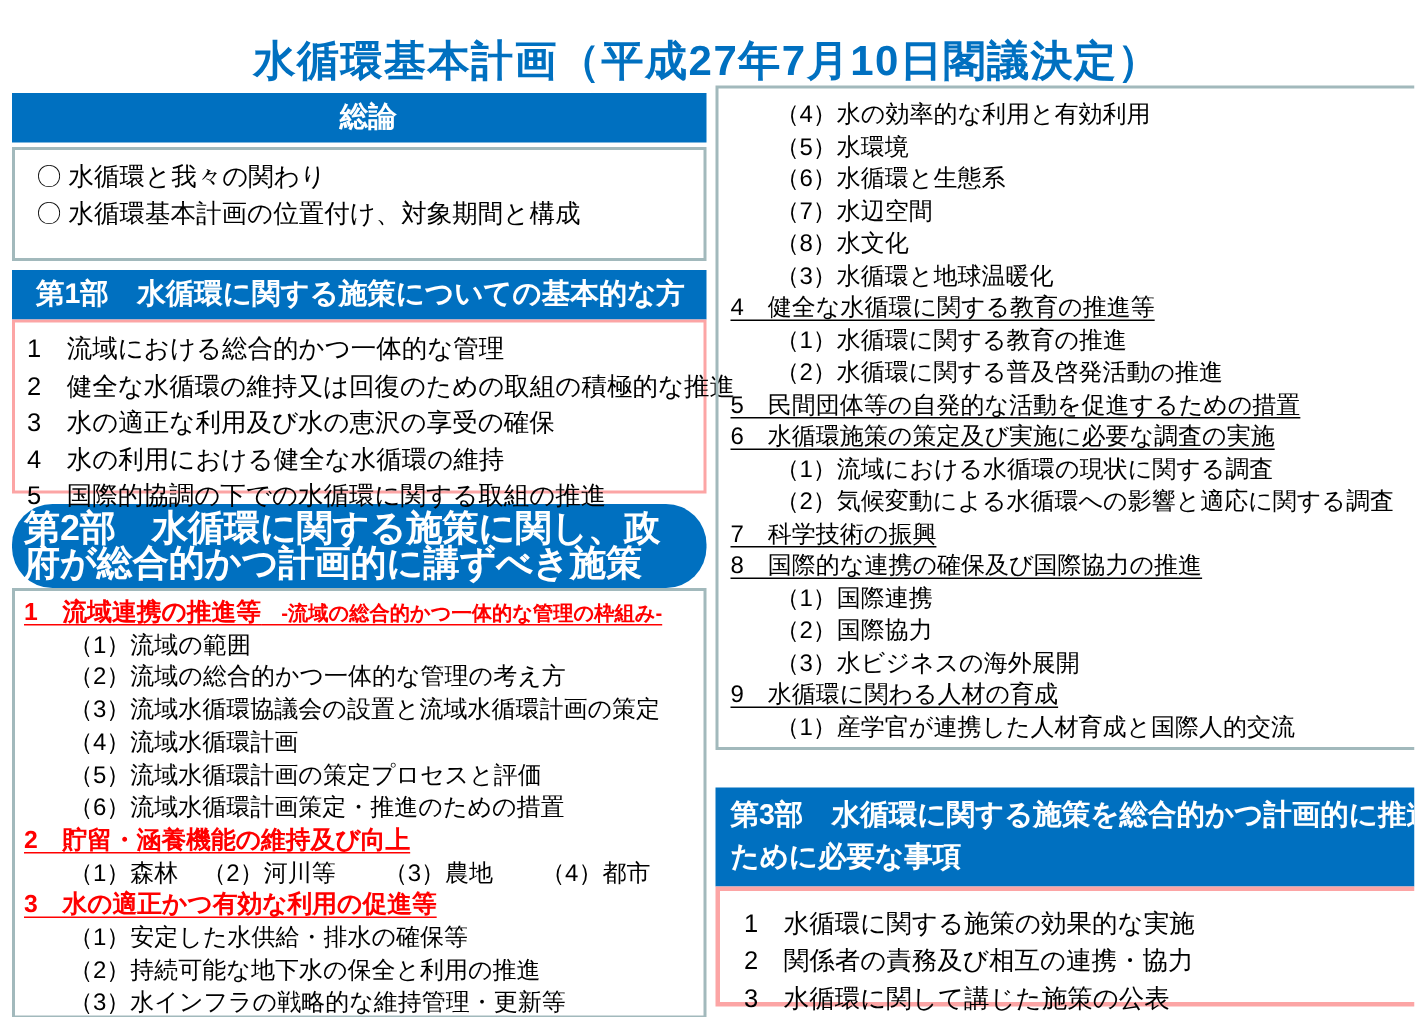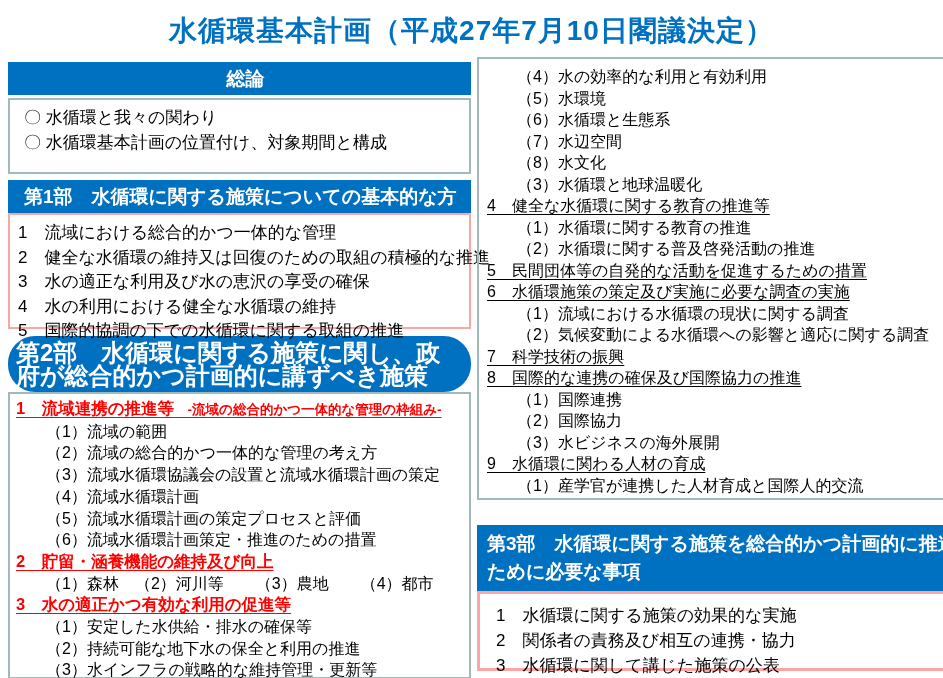--- a/index.html
+++ b/index.html
@@ -3,21 +3,21 @@
 <meta charset="utf-8">
 <style>
   * { margin:0; padding:0; box-sizing:border-box; }
   html,body { background:#ffffff; }
   .page {
     position:relative; width:943px; height:678px; background:#ffffff;
     font-family:"Liberation Sans","DejaVu Sans",sans-serif; color:#000;
     overflow:hidden;
   }
   .title {
-    position:absolute; top:12px; left:0; width:100%;
+    position:absolute; top:22px; left:0; width:100%;
     text-align:center; color:#0070C0; font-size:28px; font-weight:bold;
     letter-spacing:1px;
   }
   .col-left  { position:absolute; left:8px;   top:62px; width:463px; }
   .col-right { position:absolute; left:477px; top:57px; width:536px; }
 
   .bar {
     background:#0070C0; color:#ffffff; font-weight:bold;
   }
   .bar.center { text-align:center;padding-left:12px; }

